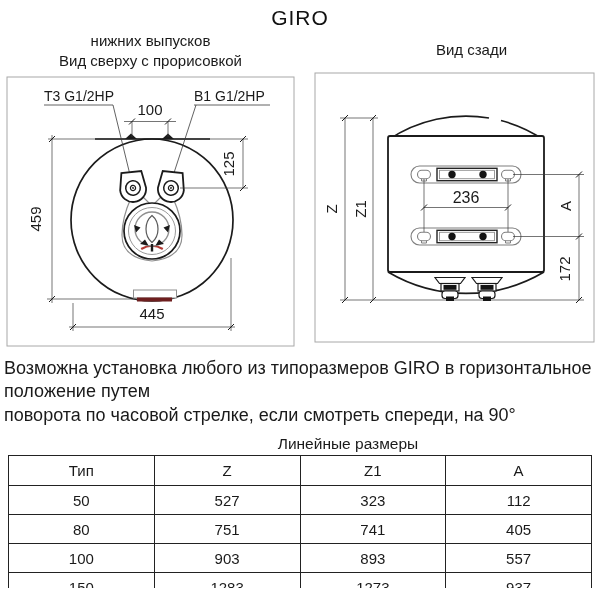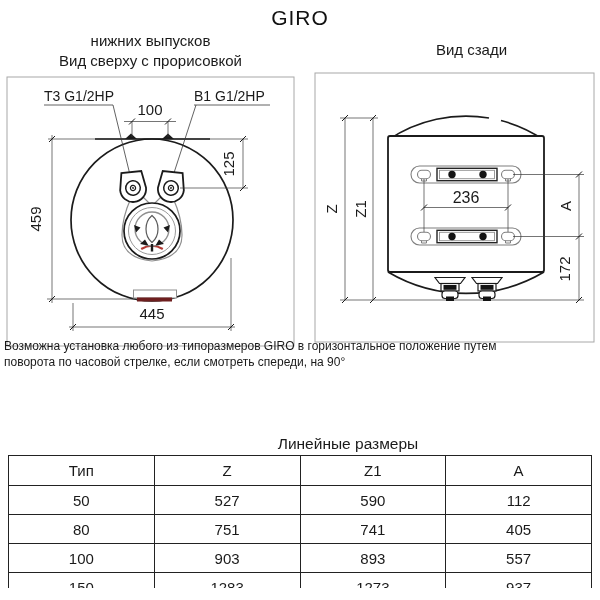--- a/index.html
+++ b/index.html
@@ -3,21 +3,21 @@
 <meta charset="utf-8">
 <style>
   html,body{margin:0;padding:0;background:#fff;}
   #page{position:relative;width:600px;height:588px;background:#ffffff;
         font-family:"Liberation Sans", sans-serif;color:#1a1a1a;overflow:hidden;}
   .abs{position:absolute;}
   #main-title{left:0;top:6px;width:600px;text-align:center;font-size:21px;letter-spacing:1px;color:#111;}
   #cap-top{left:7px;top:31px;width:287px;text-align:center;font-size:15px;line-height:1.32;}
   #cap-rear{left:332px;top:41px;width:279px;text-align:center;font-size:15px;}
   #drawing-svg{left:0;top:0;}
-  #note{left:4px;top:339px;width:594px;font-size:12px;line-height:1.3;}
+  #note{left:4px;top:357px;width:594px;font-size:18px;line-height:1.3;}
   #table-title{left:0;top:435px;width:600px;text-align:center;font-size:15.5px;margin-left:48px;}
   table#dims-table{position:absolute;left:8px;top:455px;width:584px;border-collapse:collapse;
         table-layout:fixed;font-size:15px;}
   #dims-table td,#dims-table th{border:1.6px solid #222;text-align:center;font-weight:normal;
         padding:0;height:28px;background:#fff;}
   #dims-table thead th{height:29px;}
   svg text{font-family:"Liberation Sans",sans-serif;fill:#1a1a1a;}
 </style>
 </head>
 <body>
@@ -190,21 +190,21 @@
         <th>Тип</th>
         <th>Z</th>
         <th>Z1</th>
         <th>A</th>
       </tr>
     </thead>
     <tbody>
       <tr>
         <td>50</td>
         <td>527</td>
-        <td>590</td>
+        <td>323</td>
         <td>112</td>
       </tr>
       <tr>
         <td>80</td>
         <td>751</td>
         <td>741</td>
         <td>405</td>
       </tr>
       <tr>
         <td>100</td>

